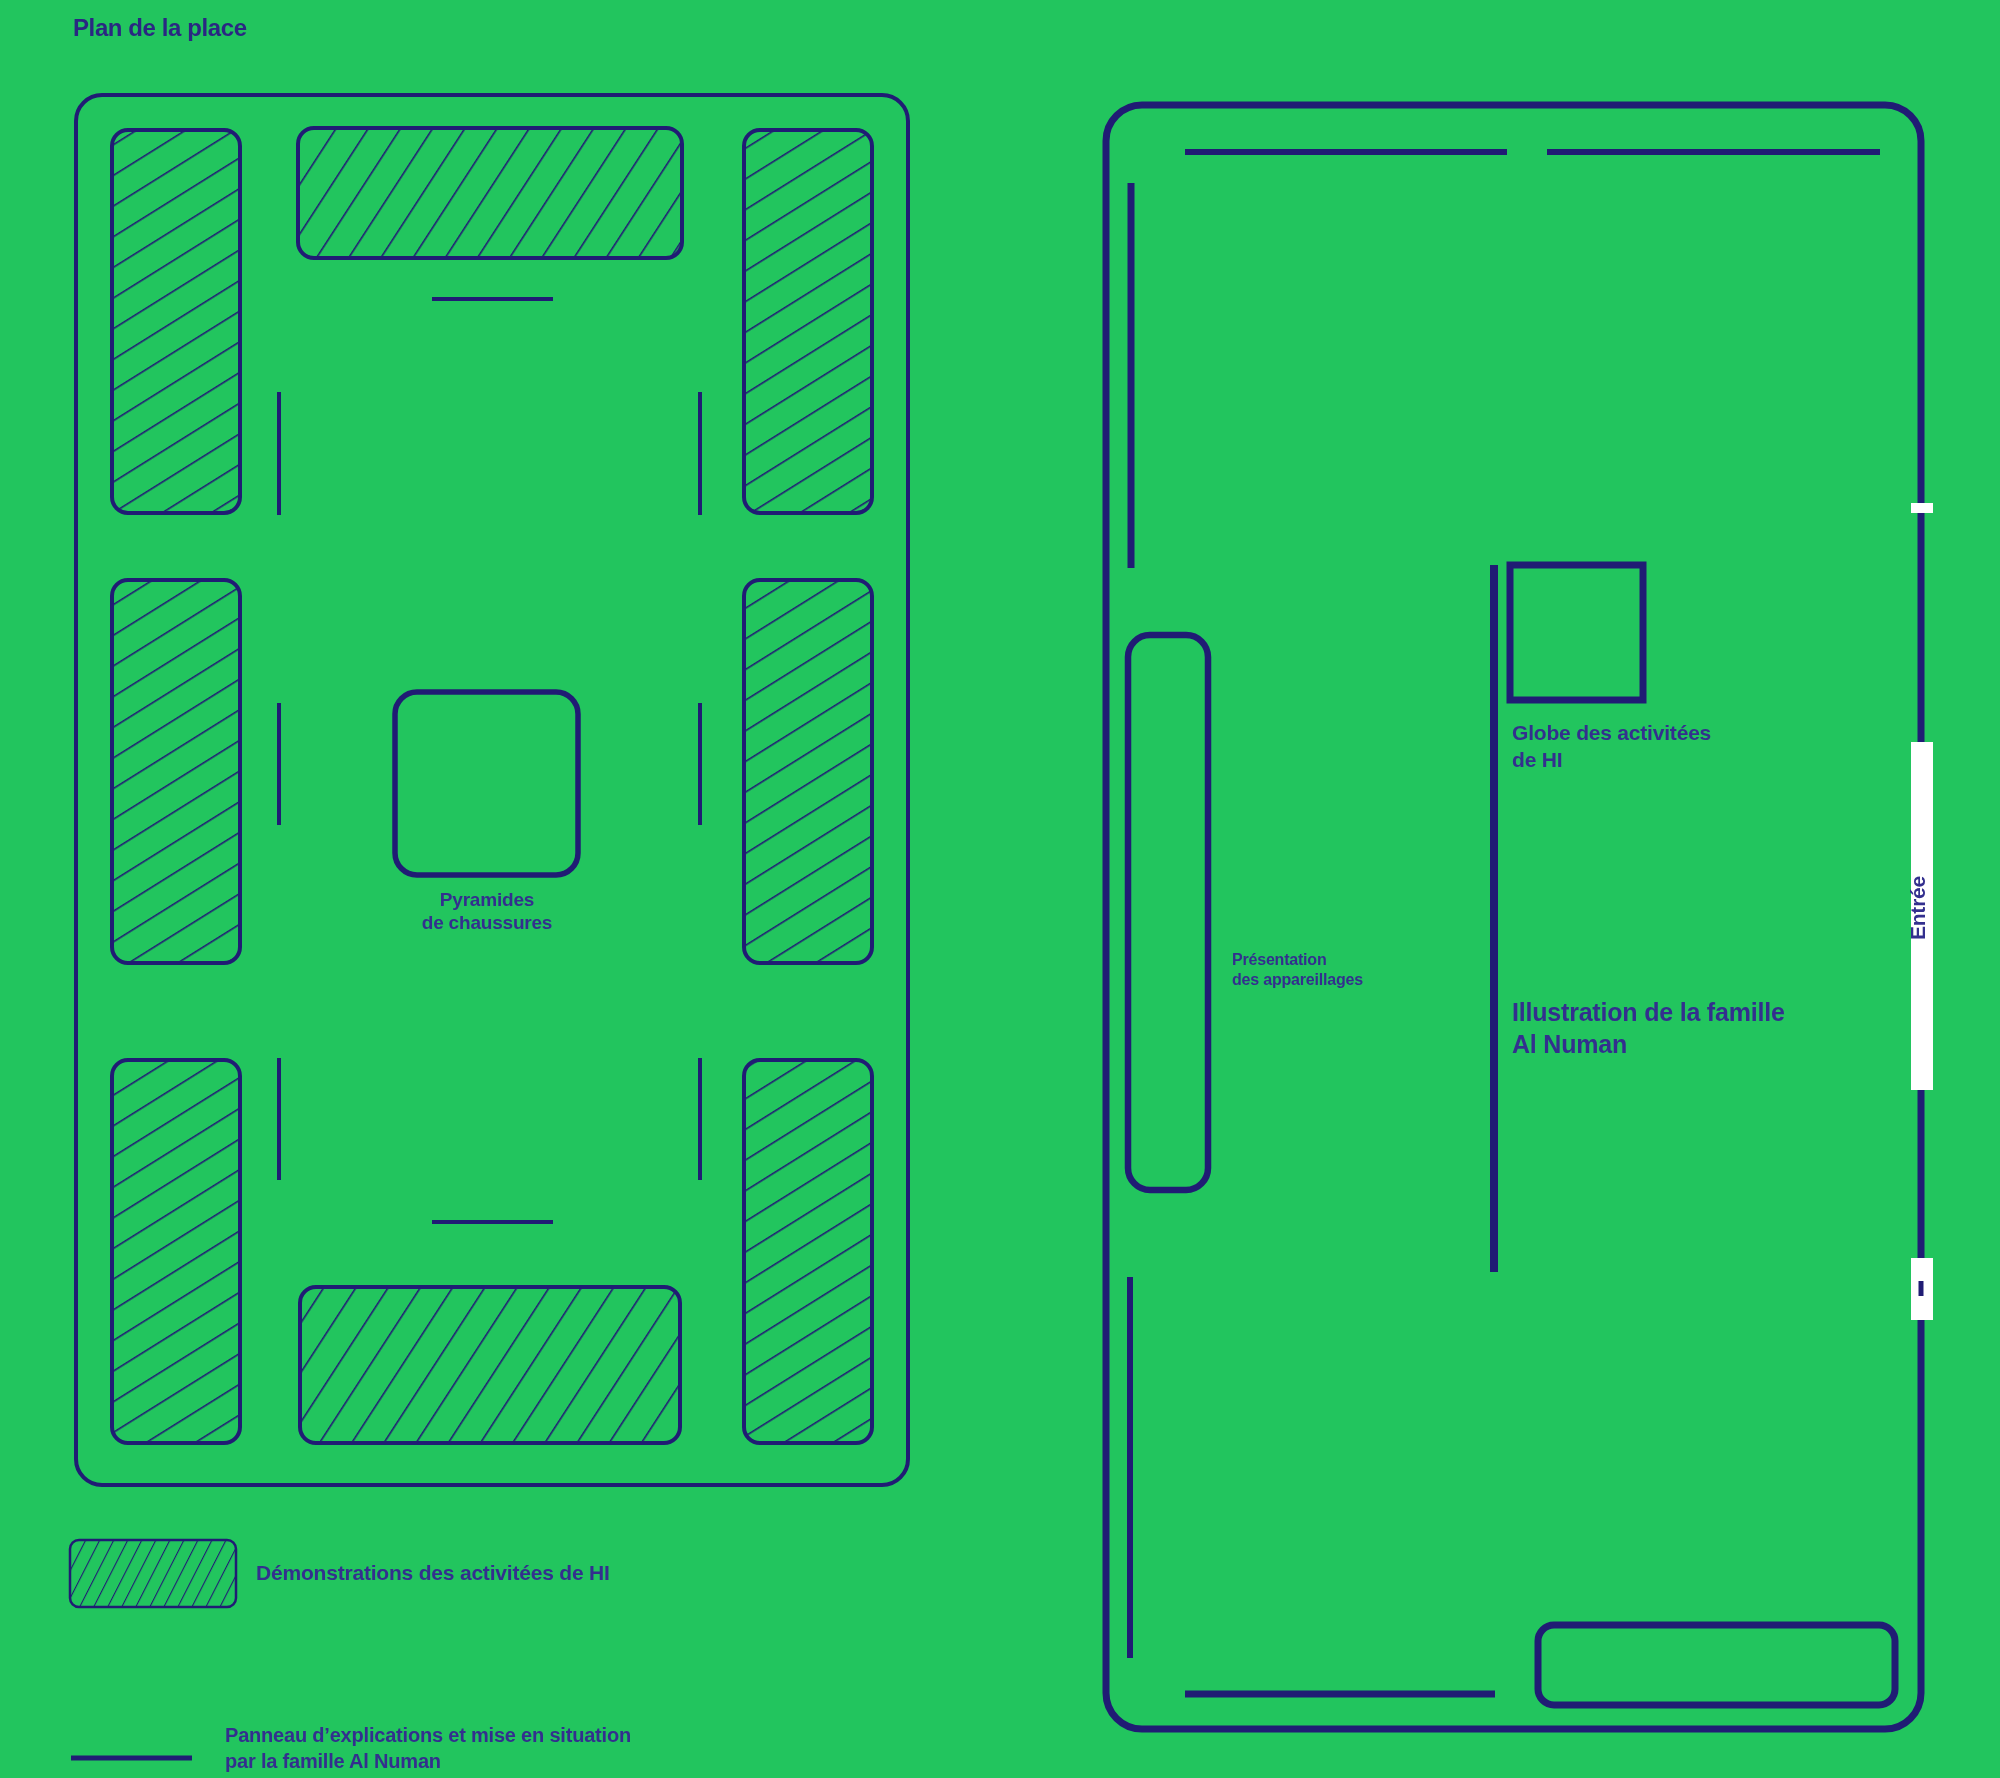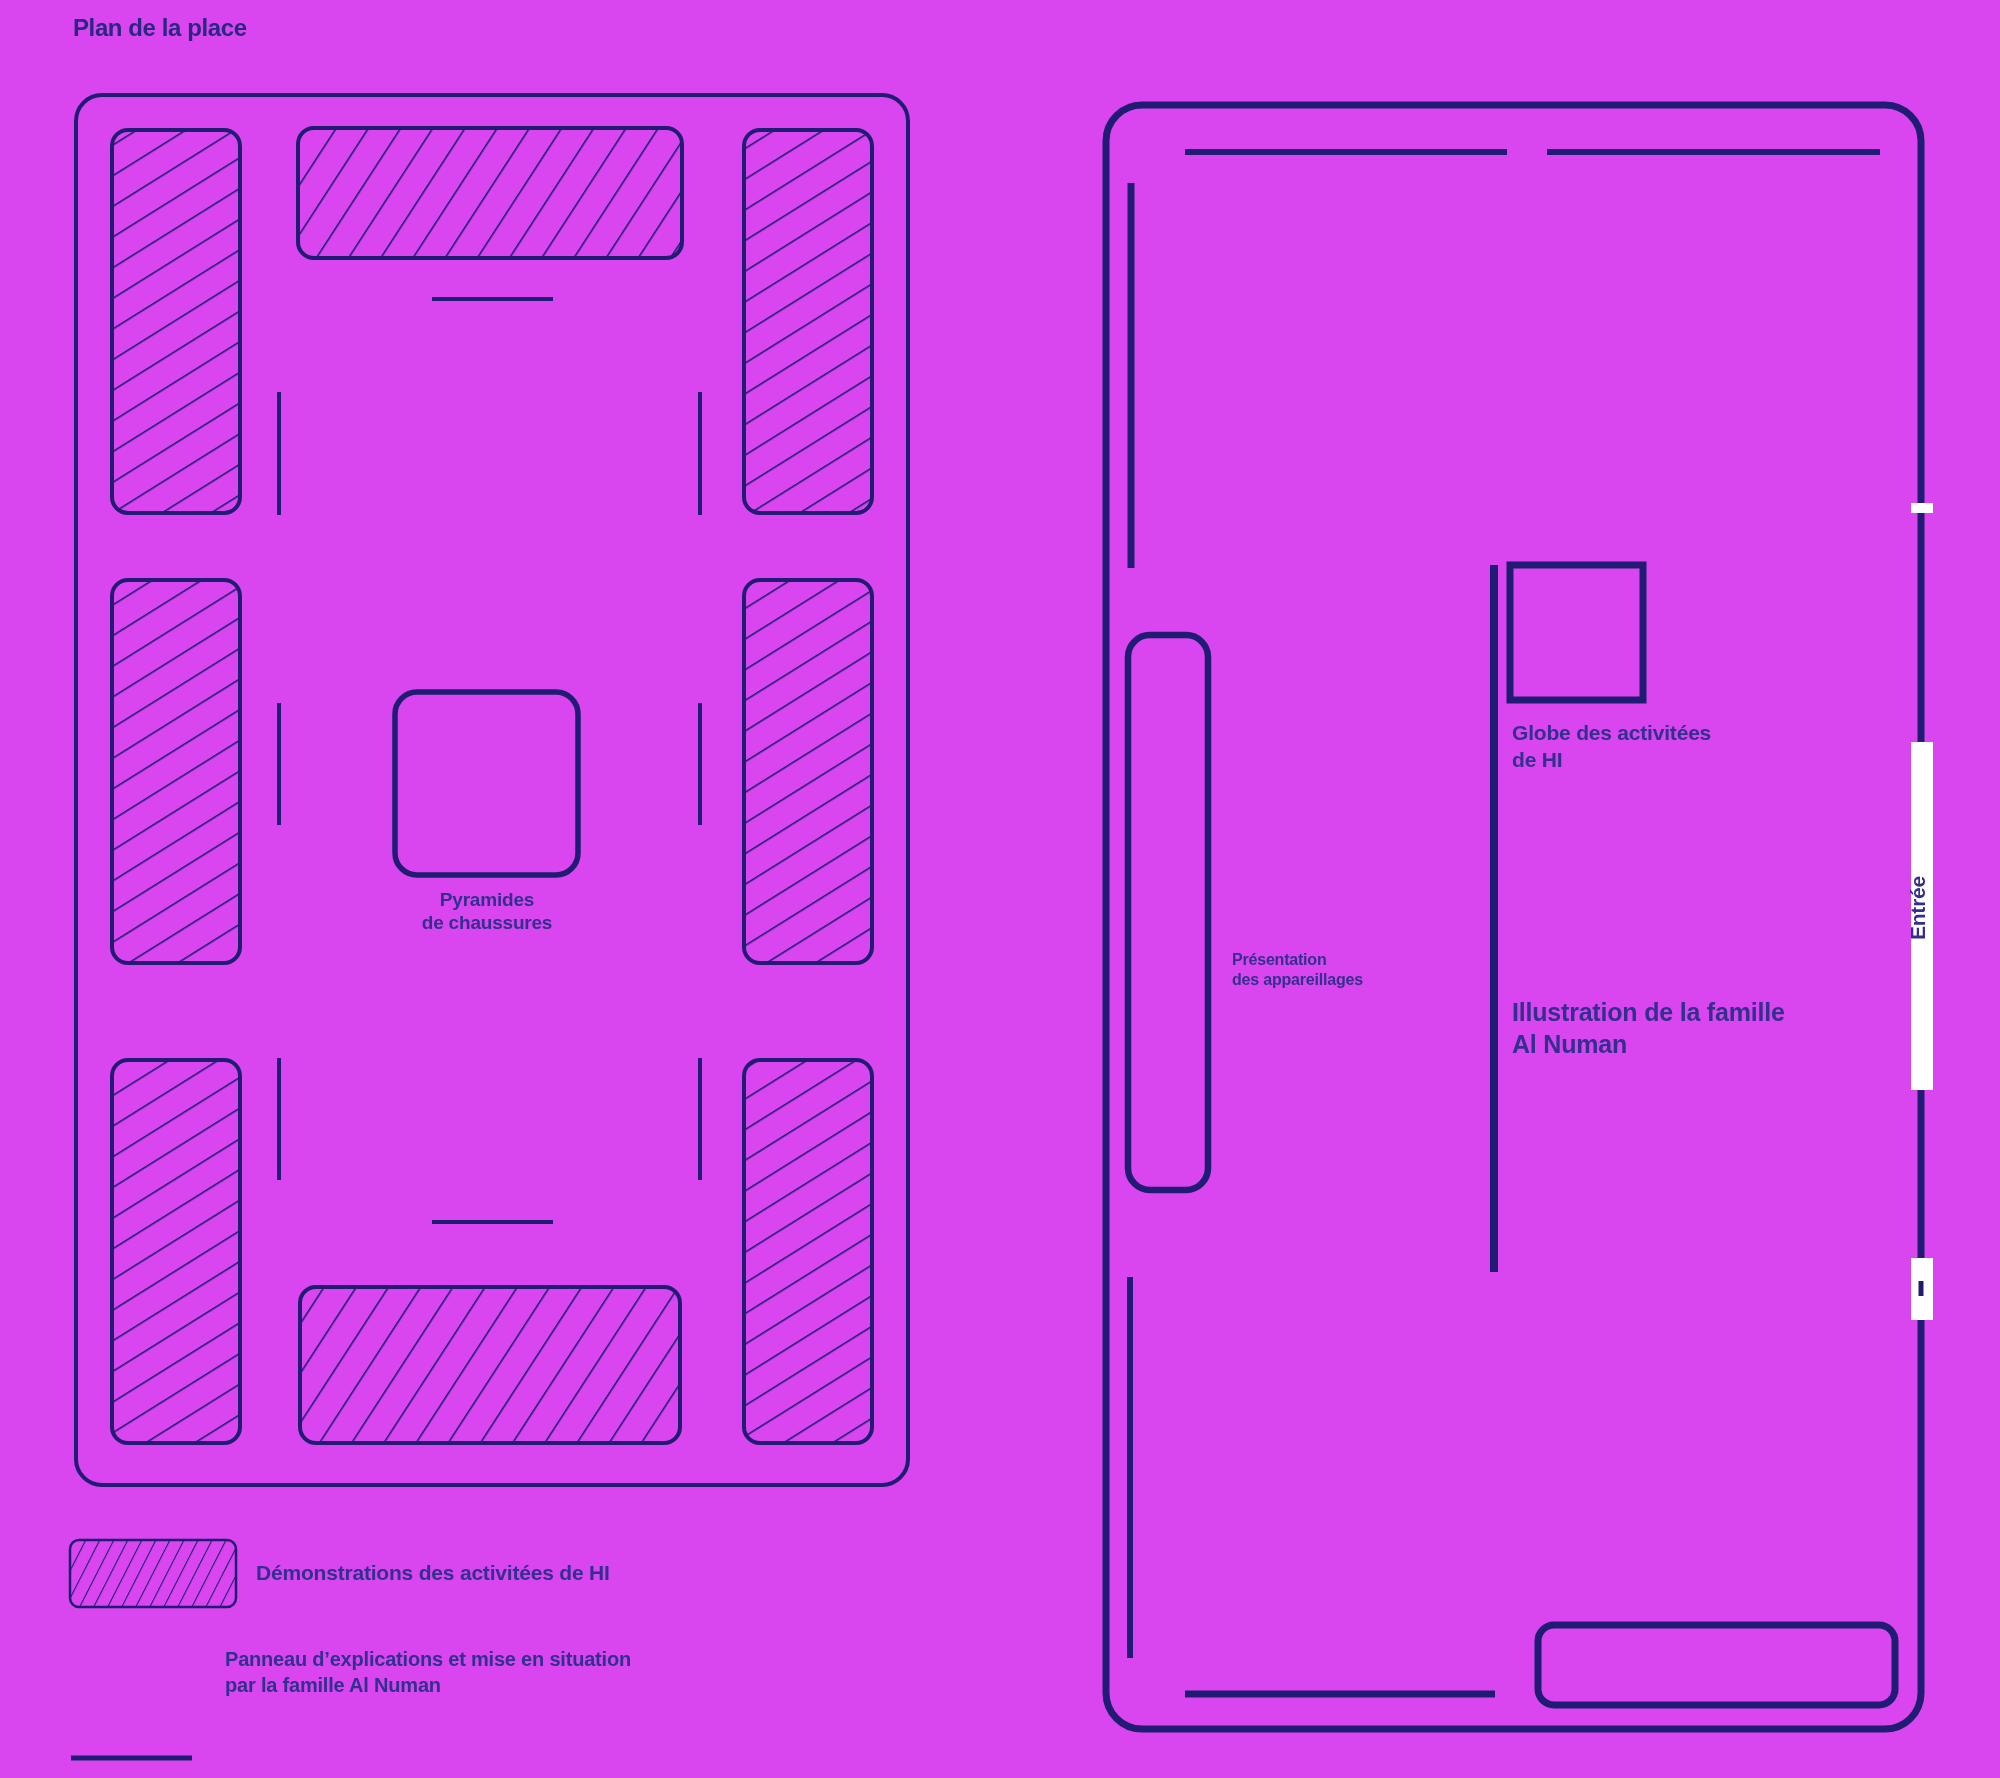--- a/index.html
+++ b/index.html
@@ -1,26 +1,26 @@
 <!DOCTYPE html>
 <html><head>
 <meta charset="utf-8">
 <style>
   html,body{margin:0;padding:0;background:#ffffff;}
-  .canvas{position:relative;width:2000px;height:1778px;background:#d946ef;overflow:hidden;
+  .canvas{position:relative;width:2000px;height:1778px;background:#22c55e;overflow:hidden;
           font-family:"Liberation Sans",sans-serif;}
   svg{position:absolute;left:0;top:0;}
   .lbl{position:absolute;color:#332f8e;font-weight:700;letter-spacing:-0.2px;
        white-space:pre-line;line-height:1.28;}
   .title{color:#2a2782;letter-spacing:-0.4px;white-space:nowrap;}
   .lp-title{left:73px;top:13px;font-size:24px;}
   .rp-title{left:1102px;top:10px;font-size:26px;}
   .pyramides{left:377px;top:888px;width:220px;text-align:center;font-size:19px;line-height:1.22;}
   .legend1{left:256px;top:1560px;font-size:21px;}
-  .legend2{left:225px;top:1646px;font-size:20px;line-height:1.3;}
+  .legend2{left:225px;top:1722px;font-size:20px;line-height:1.3;}
   .wall{left:1186px;top:178px;font-size:20px;line-height:1.3;}
   .globe{left:1512px;top:720px;font-size:21px;}
   .appareillages{left:1232px;top:950px;font-size:16px;}
   .famille{left:1512px;top:996px;font-size:25px;}
   .panneau{left:1540px;top:1538px;font-size:21px;}
   .entree{left:1918px;top:908px;font-size:21px;transform:translate(-50%,-50%) rotate(-90deg);
           white-space:nowrap;}
 </style>
 </head>
 <body>

